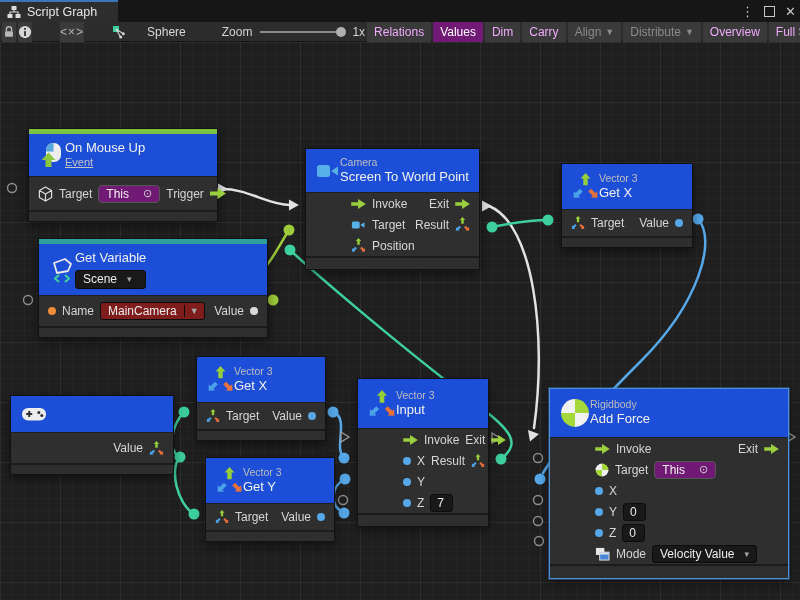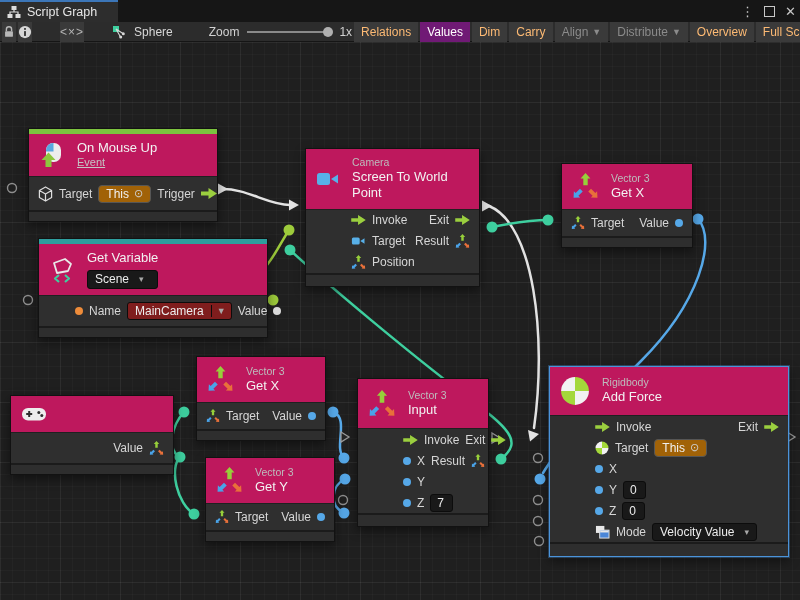--- a/index.html
+++ b/index.html
@@ -10,55 +10,55 @@
   .tab{width:118px;background:#2d2d2d;border-top:2px solid #3c76b8;display:flex;align-items:center;gap:6px;
        padding-left:7px;font-size:12.5px;color:#e6e6e6;box-sizing:border-box;}
   .win-controls{position:absolute;right:4px;top:0;height:22px;display:flex;align-items:center;gap:10px;color:#c8c8c8;}
   .win-controls .glyph{font-size:13px;line-height:1;cursor:default;}
   .maxbox{width:9px;height:9px;border:1.5px solid #c8c8c8;}
   
   .toolbar{position:absolute;left:0;top:22px;width:800px;height:20px;background:#2c2c2c;border-bottom:1px solid #151515;
            display:flex;align-items:center;font-size:12px;color:#d2d2d2;box-sizing:border-box;}
   .tb-cell{height:20px;background:#3a3a3a;display:flex;align-items:center;justify-content:center;margin-right:2px;}
   .tb-cell.w26{width:26px;} .tb-cell.w58{width:58px;color:#b5b5b5;font-size:12px;letter-spacing:1px;}
-  .owner{display:flex;align-items:flex-end;gap:8px;margin-left:26px;color:#d8d8d8;}
+  .owner{display:flex;align-items:flex-end;gap:21px;margin-left:26px;color:#d8d8d8;}
   .zoom-wrap{display:flex;align-items:center;gap:8px;margin-left:36px;}
   .zoom-track{width:84px;height:2px;background:#8a8a8a;position:relative;}
   .zoom-handle{position:absolute;right:-2px;top:-4px;width:10px;height:10px;border-radius:50%;background:#b0b0b0;}
   .tb-right{margin-left:auto;display:flex;height:20px;}
-  .tb-btn{height:20px;background:#3a3a3a;display:flex;align-items:center;padding:0 7px;margin-left:2px;color:#fdba74;white-space:nowrap;}
+  .tb-btn{height:20px;background:#3a3a3a;display:flex;align-items:center;padding:0 7px;margin-left:2px;color:#f0abfc;white-space:nowrap;}
   .tb-btn.active{background:#701a75;color:#fff;}
   .tb-btn.dim{color:#8b8b8b;}
   .dd-caret{font-size:9px;margin-left:4px;color:#8b8b8b;}
   
   .graph{position:absolute;left:0;top:42px;width:800px;height:558px;background-color:#1f1f1f;
     background-image:
       linear-gradient(rgba(255,255,255,.045) 1px,transparent 1px),
       linear-gradient(90deg,rgba(255,255,255,.045) 1px,transparent 1px),
       linear-gradient(rgba(255,255,255,.022) 1px,transparent 1px),
       linear-gradient(90deg,rgba(255,255,255,.022) 1px,transparent 1px);
     background-size:60px 60px,60px 60px,12px 12px,12px 12px;}
   .wires{position:absolute;left:0;top:0;z-index:1;}
   
   .node{position:absolute;z-index:2;background:#2f2f2f;border:1px solid #121212;box-shadow:0 4px 10px rgba(0,0,0,.45);}
   .node.selected{border:1px solid #4b93d9;box-shadow:0 0 0 1px rgba(75,147,217,.35),0 4px 10px rgba(0,0,0,.45);}
   .accent{height:5px;}
-  .head{background:#be185d;border-bottom:1px solid #202020;display:flex;align-items:center;gap:12px;padding:6px 10px;}
+  .head{background:#1d4ed8;border-bottom:1px solid #202020;display:flex;align-items:center;gap:0;padding:6px 10px;}
   .titles{display:flex;flex-direction:column;line-height:1.25;}
   .cat{font-size:10.5px;color:#bdbdbd;}
   .title{font-size:13px;color:#f2f2f2;}
   .subtitle{font-size:11px;color:#c4c4c4;text-decoration:underline;}
   .row{display:flex;align-items:center;gap:6px;padding:0 9px;font-size:12px;color:#d6d6d6;}
-  .h21{height:21px;margin-left:36px;} .h26{height:26px;} .h30{height:30px;margin-left:27px;} .h33{height:33px;}
+  .h21{height:21px;margin-left:36px;} .h26{height:26px;} .h30{height:30px;} .h33{height:33px;}
   .push{margin-left:auto;}
   .foot{height:9px;background:#2e2e2e;border-top:2px solid #1b1b1b;}
   .dot{width:8px;height:8px;border-radius:50%;flex:none;}
   .dot.blue{background:#56a8e8;} .dot.orange{background:#ee8c3a;} .dot.white{background:#d9d9d9;}
-  .pill{background:#a16207;border:1px solid #565656;border-radius:4px;padding:1px 7px;color:#f0f0f0;
-        display:inline-flex;align-items:center;gap:5px;font-size:12px;}
+  .pill{background:#701a75;border:1px solid #565656;border-radius:4px;padding:1px 7px;color:#f0f0f0;
+        display:inline-flex;align-items:center;gap:14px;font-size:12px;}
   .pill .tgt{color:#cfcfcf;font-size:11px;}
   .dropdown{background:#191919;border:1px solid #0c0c0c;border-radius:3px;padding:1px 7px;color:#ececec;
             display:inline-flex;align-items:center;gap:6px;font-size:12px;}
   .dropdown .dd-caret{color:#a8a8a8;}
   .numfield{background:#191919;border:1px solid #0c0c0c;border-radius:3px;padding:0 6px;min-width:9px;
             color:#ececec;font-size:12px;line-height:16px;text-align:left;}
   .combofield{background:#7f1d1d;border:1px solid #0c0c0c;border-radius:3px;color:#ececec;font-size:12px;
               display:inline-flex;align-items:center;}
   .combofield .txt{padding:1px 7px;}
   .combofield .dd{border-left:1px solid #0c0c0c;padding:1px 5px;color:#a8a8a8;font-size:9px;}
@@ -499,21 +499,21 @@
       <span>Y</span>
     </div>
     <div class="row h21">
       <span class="dot blue"></span>
       <span>Z</span>
       <span class="numfield">7</span>
     </div>
     <div class="foot" style="height:11px"></div>
   </div>
 
-  <div class="node selected" style="left:549px;top:324px;width:238px">
+  <div class="node selected" style="left:549px;top:346px;width:238px">
     <div class="head" style="padding:9px 10px">
       <span class="icon">
         <svg width="30" height="30" viewBox="0 0 28 28">
           <path d="M14,14 L14,1 A13,13 0 0 1 27,14 Z" fill="#a4d83a"></path>
           <path d="M14,14 L14,27 A13,13 0 0 1 1,14 Z" fill="#a4d83a"></path>
           <path d="M14,14 L1,14 A13,13 0 0 1 14,1 Z" fill="#f2f2f2"></path>
           <path d="M14,14 L27,14 A13,13 0 0 1 14,27 Z" fill="#f2f2f2"></path>
         </svg>
       </span>
       <div class="titles">

